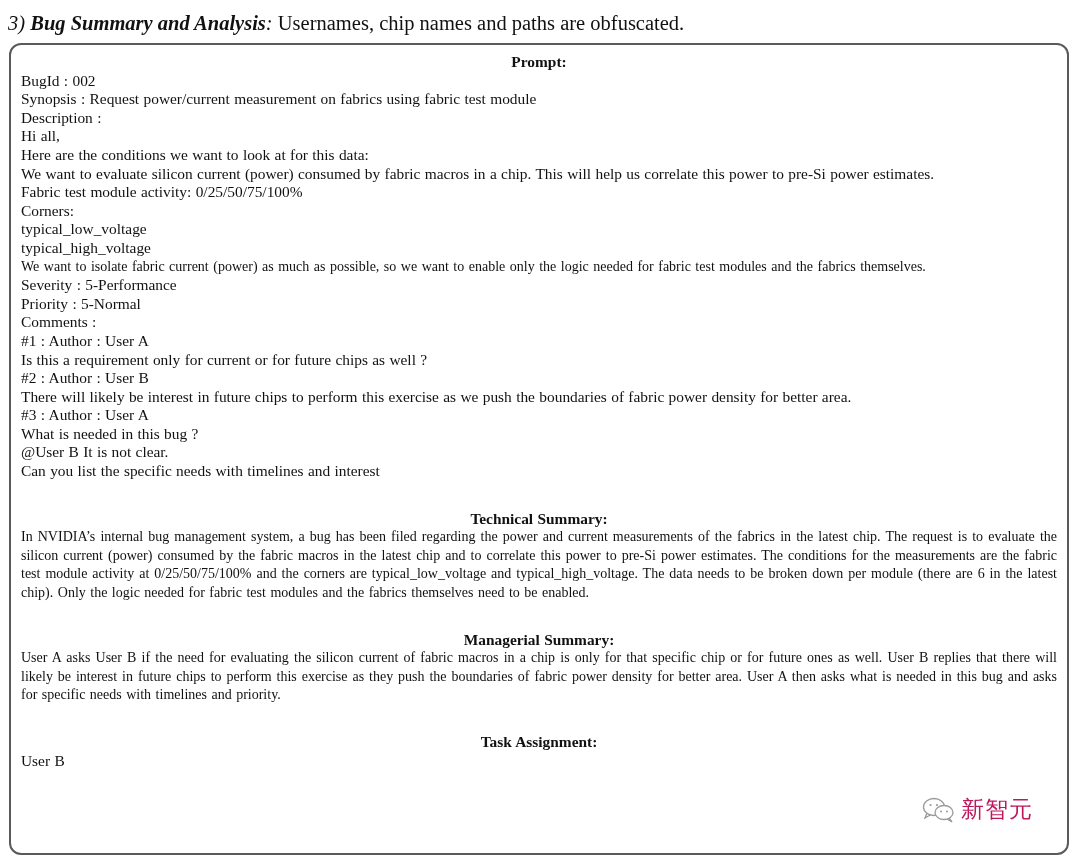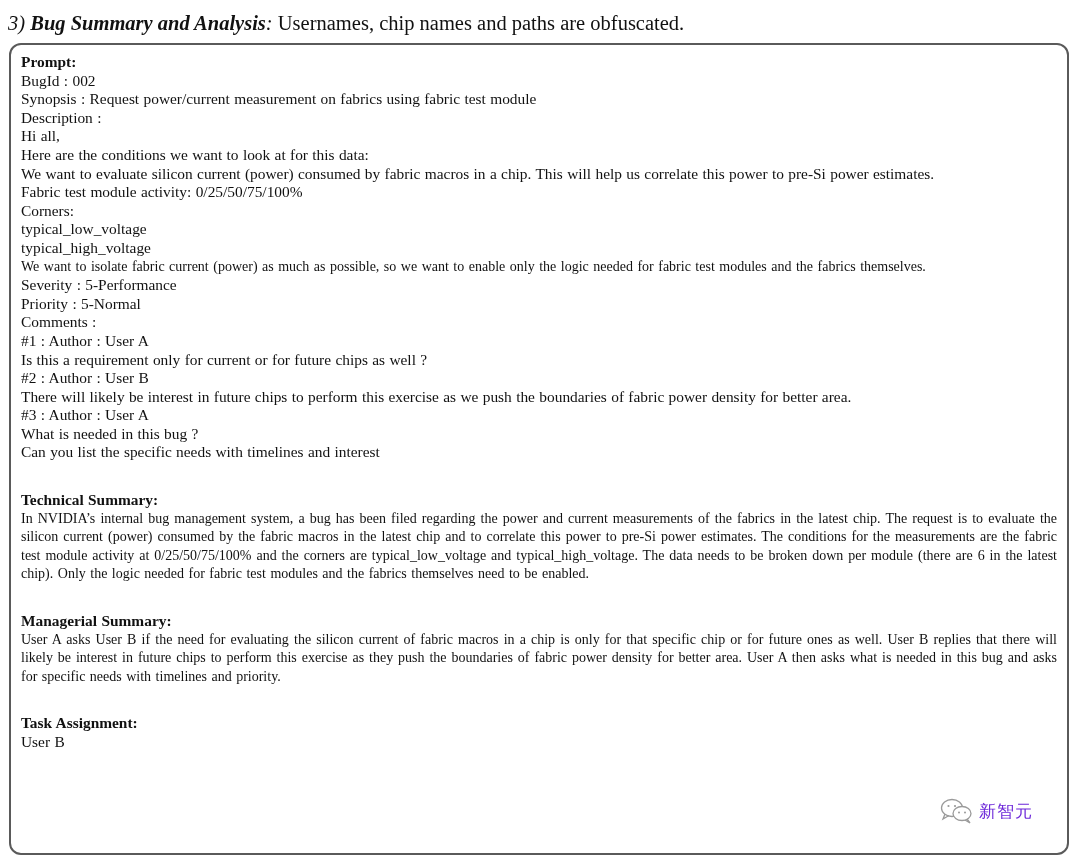--- a/index.html
+++ b/index.html
@@ -45,20 +45,21 @@
       padding: 8px 10px 0 10px;
     }
     .line {
       font-size: 15.4px;
       line-height: 18.6px;
       white-space: nowrap;
       word-spacing: 0.5px;
     }
     .label {
       font-weight: bold;
+      text-align: center;
     }
     .para {
       font-size: 14px;
       line-height: 18.6px;
       text-align: justify;
       word-spacing: 1px;
     }
     .gap1 { height: 29px; }
     .gap2 { height: 28px; }
     .gap3 { height: 28px; }
@@ -71,24 +72,24 @@
       gap: 4px;
       color: #8a8a8a;
     }
     .watermark svg {
       width: 36px;
       height: 28px;
       display: block;
     }
     .watermark .wm-text {
       font-family: "DejaVu Sans", sans-serif;
-      font-size: 17px;
+      font-size: 23px;
       font-weight: 300;
       letter-spacing: 1px;
-      color: #6d28d9;
+      color: #be185d;
     }
   </style>
 </head>
 <body>
 
 <div class="heading">
   <span class="num">3)</span>
   <span class="title">Bug Summary and Analysis</span><span class="colon">:</span>
   <span class="subtitle">Usernames, chip names and paths are obfuscated.</span>
 </div>
@@ -109,20 +110,21 @@
   <div class="para">We want to isolate fabric current (power) as much as possible, so we want to enable only the logic needed for fabric test modules and the fabrics themselves.</div>
   <div class="line">Severity : 5-Performance</div>
   <div class="line">Priority : 5-Normal</div>
   <div class="line">Comments :</div>
   <div class="line">#1 : Author : User A</div>
   <div class="line">Is this a requirement only for current or for future chips as well ?</div>
   <div class="line">#2 : Author : User B</div>
   <div class="line">There will likely be interest in future chips to perform this exercise as we push the boundaries of fabric power density for better area.</div>
   <div class="line">#3 : Author : User A</div>
   <div class="line">What is needed in this bug ?</div>
+  <div class="line">@User B It is not clear.</div>
   <div class="line">Can you list the specific needs with timelines and interest</div>
 
   <div class="gap1"></div>
 
   <div class="line label">Technical Summary:</div>
   <div class="para">In NVIDIA’s internal bug management system, a bug has been filed regarding the power and current measurements of the fabrics in the latest chip. The request is to evaluate the silicon current (power) consumed by the fabric macros in the latest chip and to correlate this power to pre-Si power estimates. The conditions for the measurements are the fabric test module activity at 0/25/50/75/100% and the corners are typical_low_voltage and typical_high_voltage. The data needs to be broken down per module (there are 6 in the latest chip). Only the logic needed for fabric test modules and the fabrics themselves need to be enabled.</div>
 
   <div class="gap2"></div>
 
   <div class="line label">Managerial Summary:</div>

